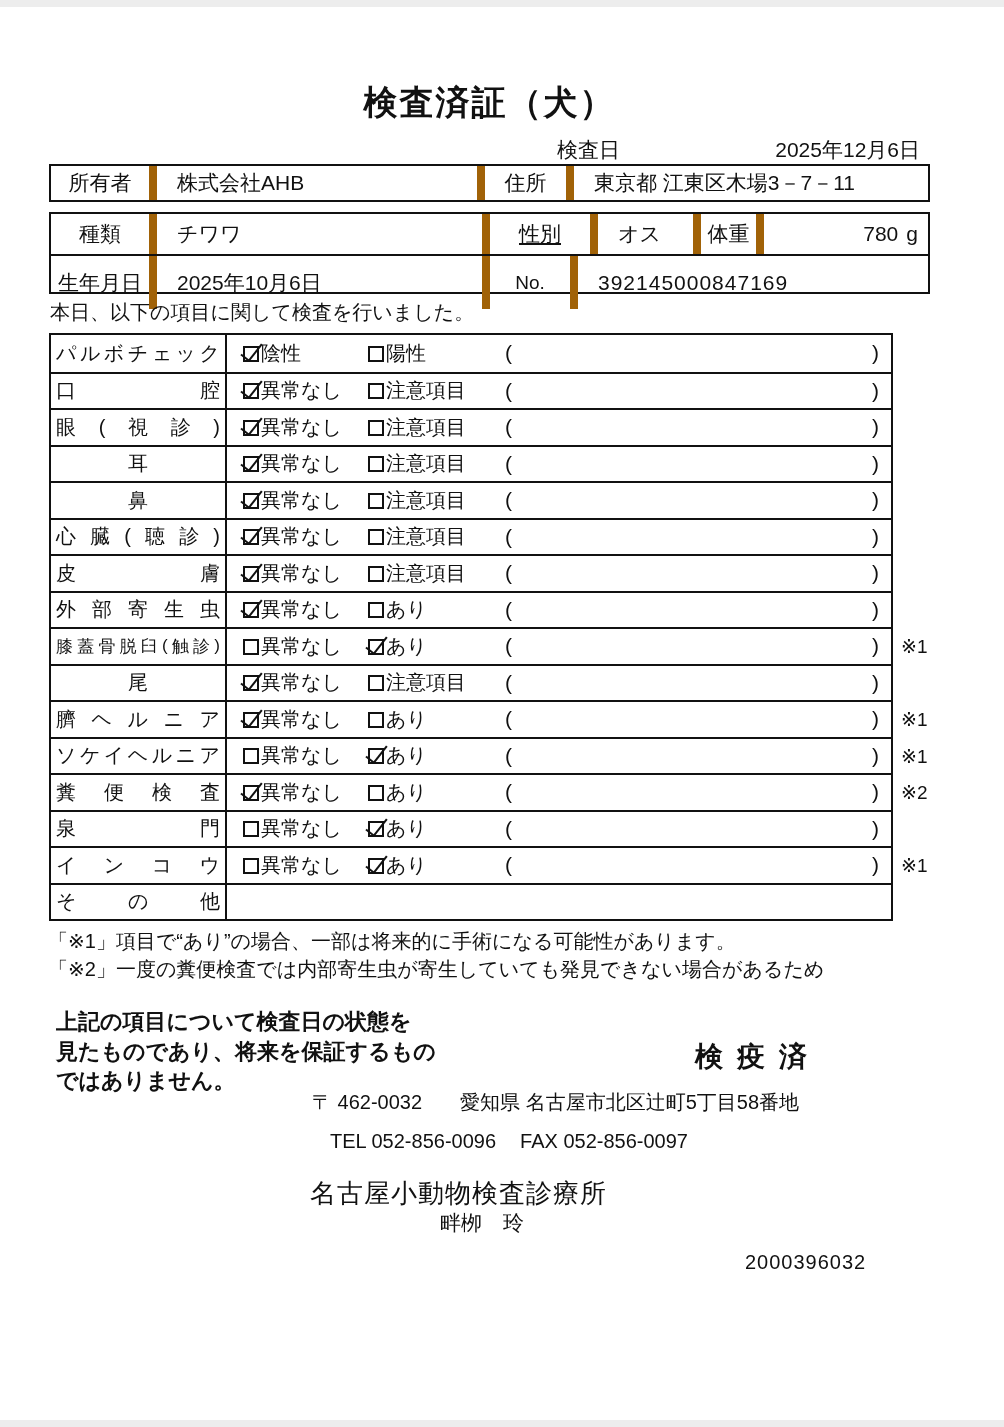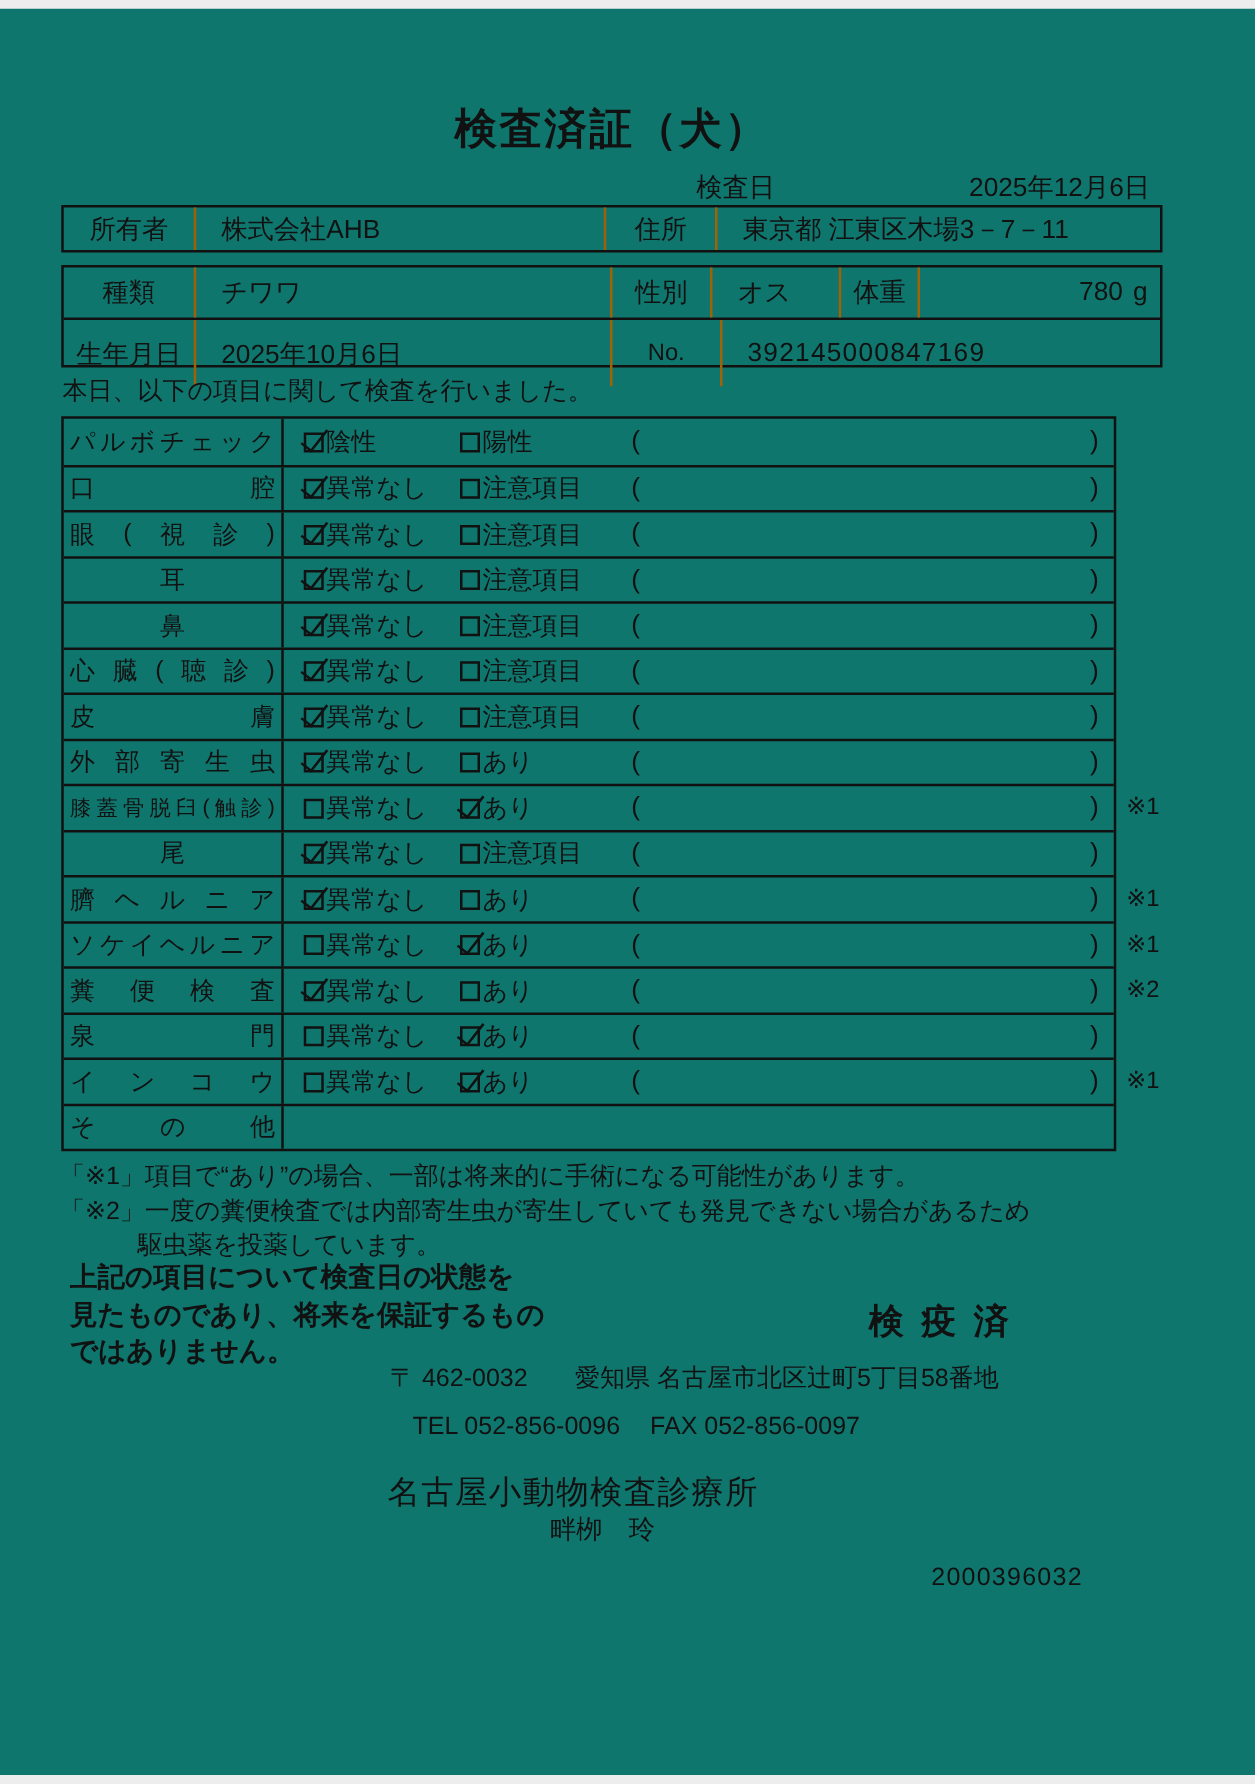--- a/index.html
+++ b/index.html
@@ -1,20 +1,20 @@
 <!DOCTYPE html>
 <html lang="ja"><head>
 <meta charset="utf-8">
 <style>
   html,body { margin:0; padding:0; background:#888; }
   .page {
     position:relative;
     width:1004px; height:1427px;
     margin:0 auto;
-    background:#0f766e;
+    background:#ffffff;
     font-family:"Liberation Sans","DejaVu Sans",sans-serif;
     color:#111;
     overflow:hidden;
   }
   .scan-edge { position:absolute; left:0; width:100%; height:7px; background:#ededed; }
   .scan-edge.top { top:0; }
   .scan-edge.bottom { bottom:0; }
 
   .title {
     position:absolute; top:80px; left:49px; width:881px;
@@ -33,27 +33,27 @@
   .owner-table { top:164px; width:881px; height:38px; }
   .pet-table   { top:212px; width:881px; height:82px; }
   .hdr-row { display:flex; height:100%; }
   .pet-table .hdr-row { height:40px; box-sizing:border-box; }
   .pet-table .hdr-row + .hdr-row { border-top:2px solid #111; height:55px; }
   .cell {
     display:flex; align-items:center; box-sizing:border-box;
     font-size:21px; padding:0 20px; overflow:hidden; white-space:nowrap;
   }
   .cell.lab { justify-content:center; padding:0 2px; }
-  .cell.rule { border-right:2px solid #a16207; }
+  .cell.rule { border-right:8px solid #a16207; }
   .w-label  { width:106px; }
   .w-val1   { width:328px; }
   .w-label2 { width:89px;  }
   .w-val2   { flex:1; }
   .pw-val1  { width:333px; }
-  .pw-sex   { width:80px;  }
+  .pw-sex   { width:108px;text-decoration:underline;  }
   .pw-sexv  { width:103px; }
   .pw-wt    { width:63px; padding:0 2px; }
   .pw-wtv   { flex:1; justify-content:flex-end; gap:8px; padding-right:10px; }
   .pw-no    { width:88px; font-size:19px; }
   .pw-nov   { flex:1; letter-spacing:1px; }
 
   .intro { position:absolute; top:299px; left:50px; font-size:20px; }
 
   
   .checklist {
@@ -533,21 +533,20 @@
           <span class="paren"></span>
         </span>
       </div>
       <div class="cl-note"></div>
     </div>
   </div>
 
   <div class="footnotes">
     <div>「※1」項目で“あり”の場合、一部は将来的に手術になる可能性があります。</div>
     <div>「※2」一度の糞便検査では内部寄生虫が寄生していても発見できない場合があるため</div>
-    <div class="cont">駆虫薬を投薬しています。</div>
   </div>
 
   <div class="disclaimer">
     <div>上記の項目について検査日の状態を</div>
     <div>見たものであり、将来を保証するもの</div>
     <div>ではありません。</div>
   </div>
 
   <div class="stamp">検疫済</div>
 

